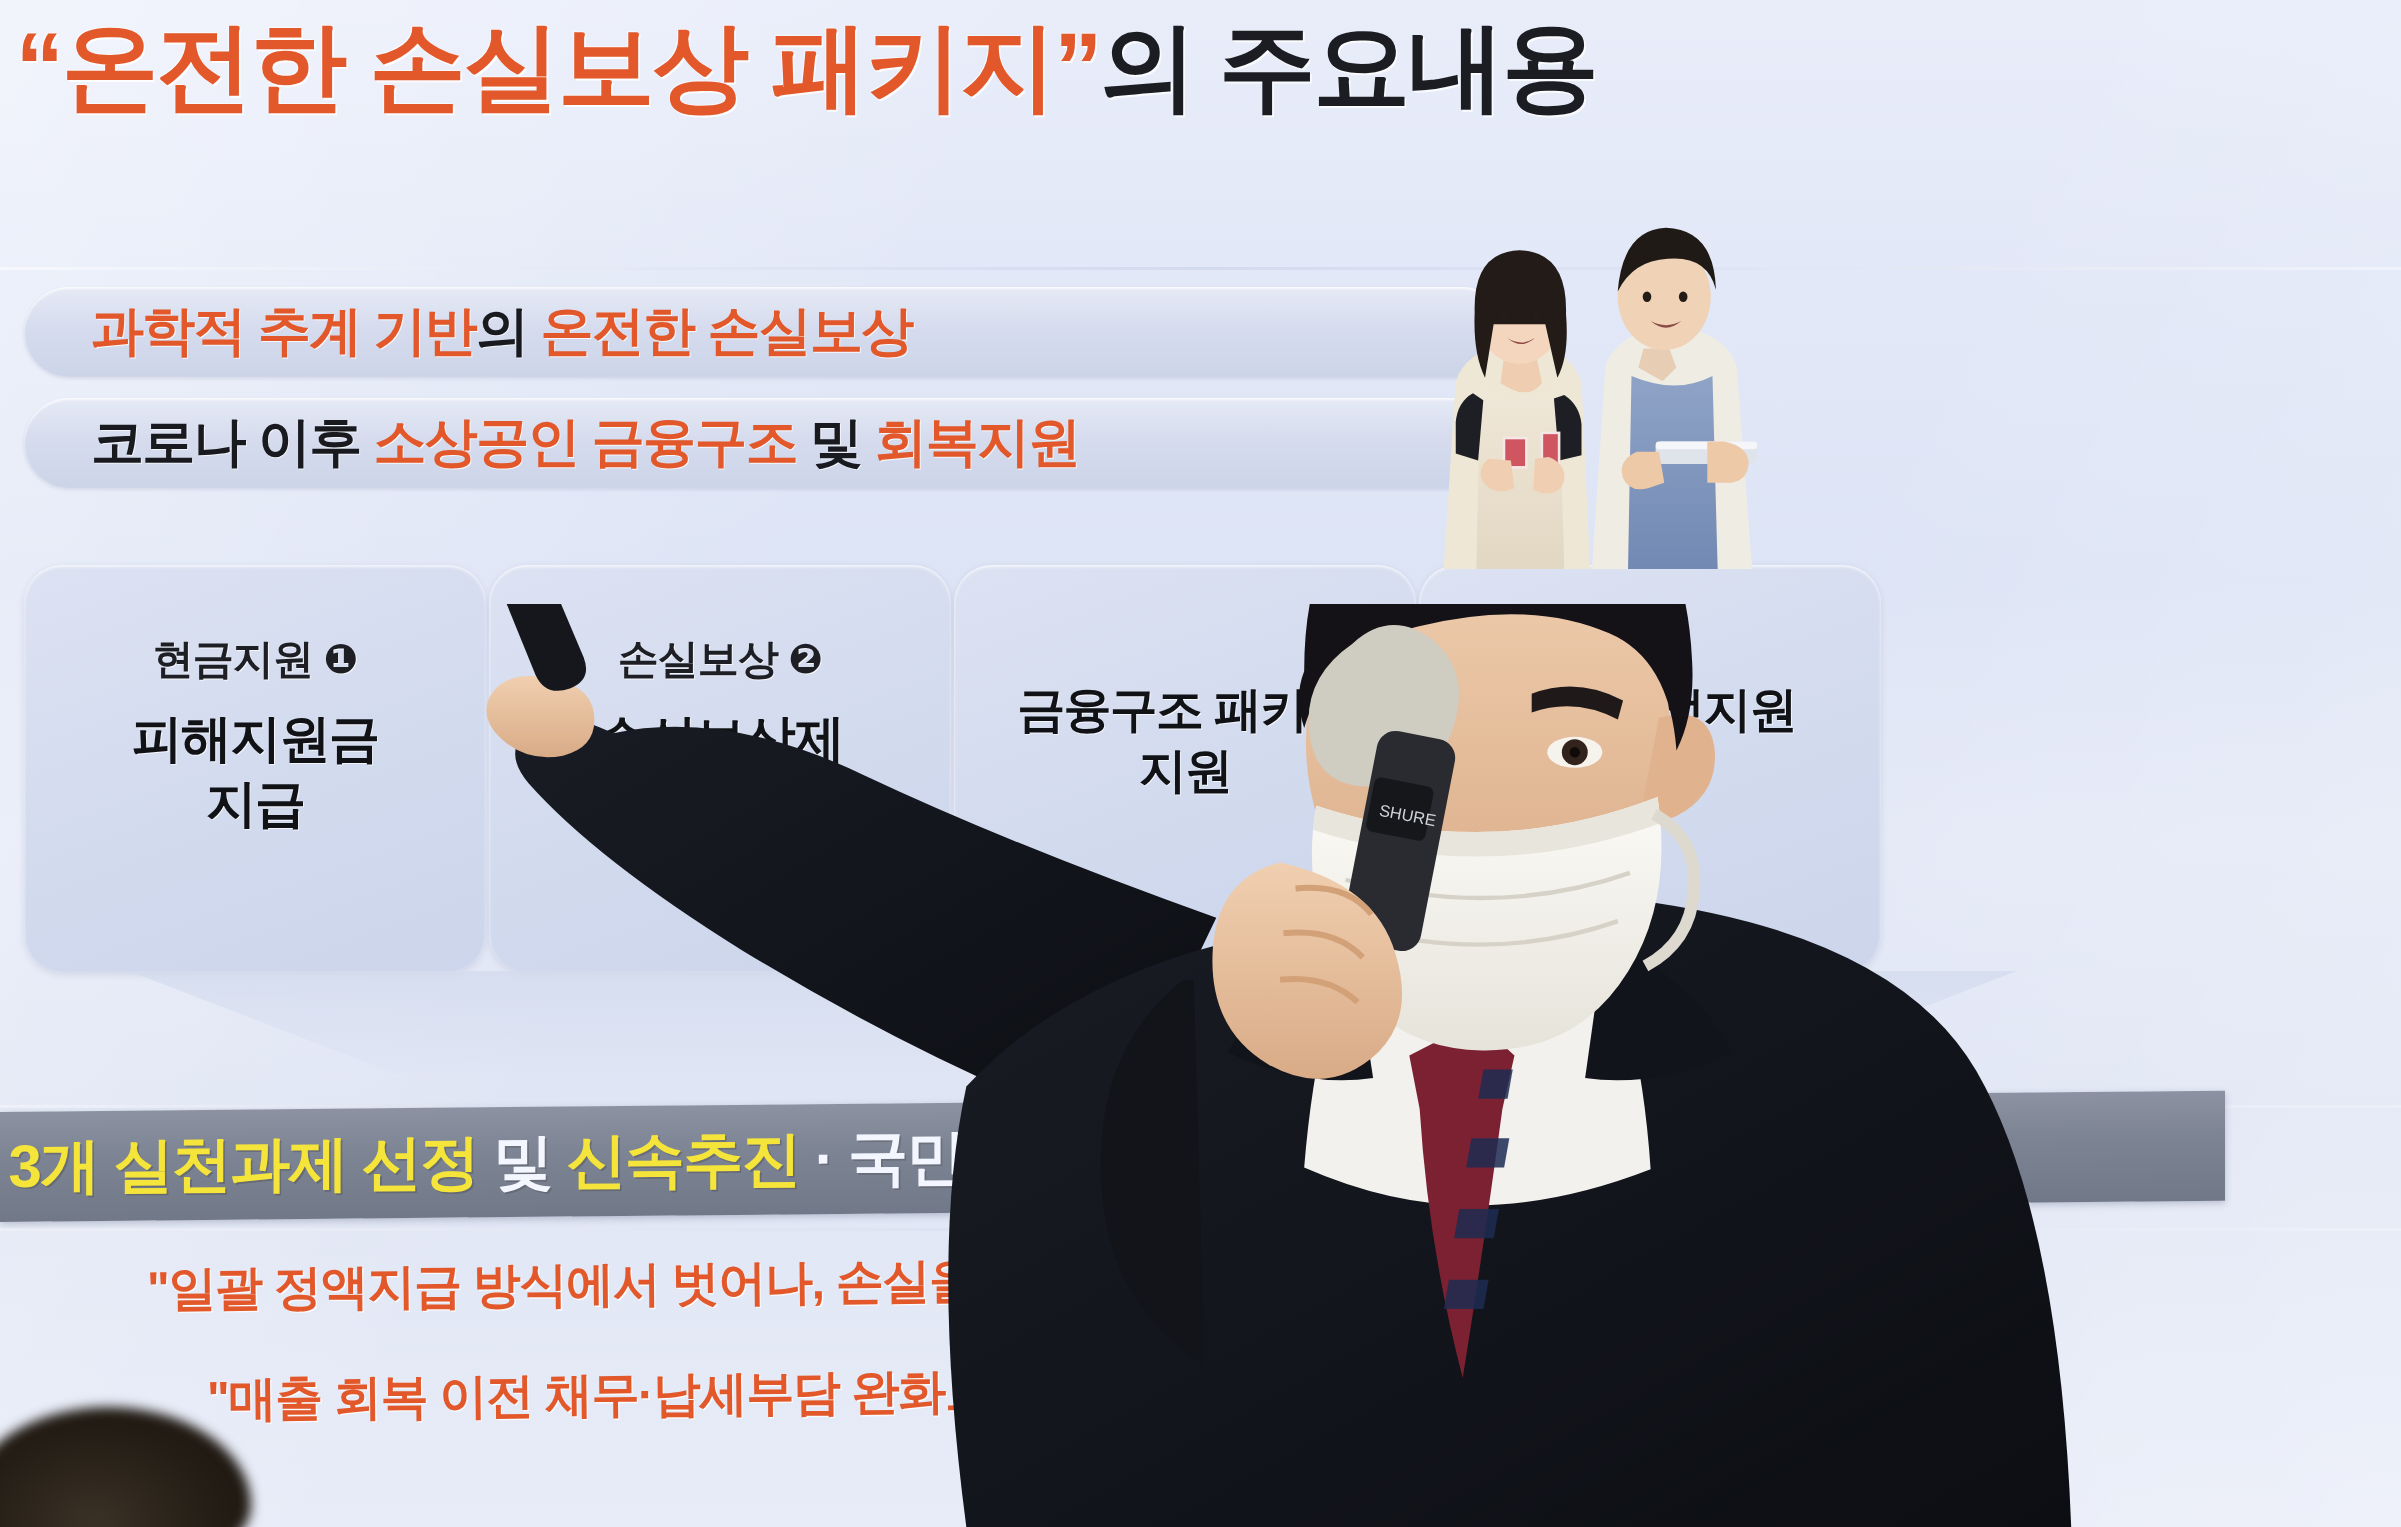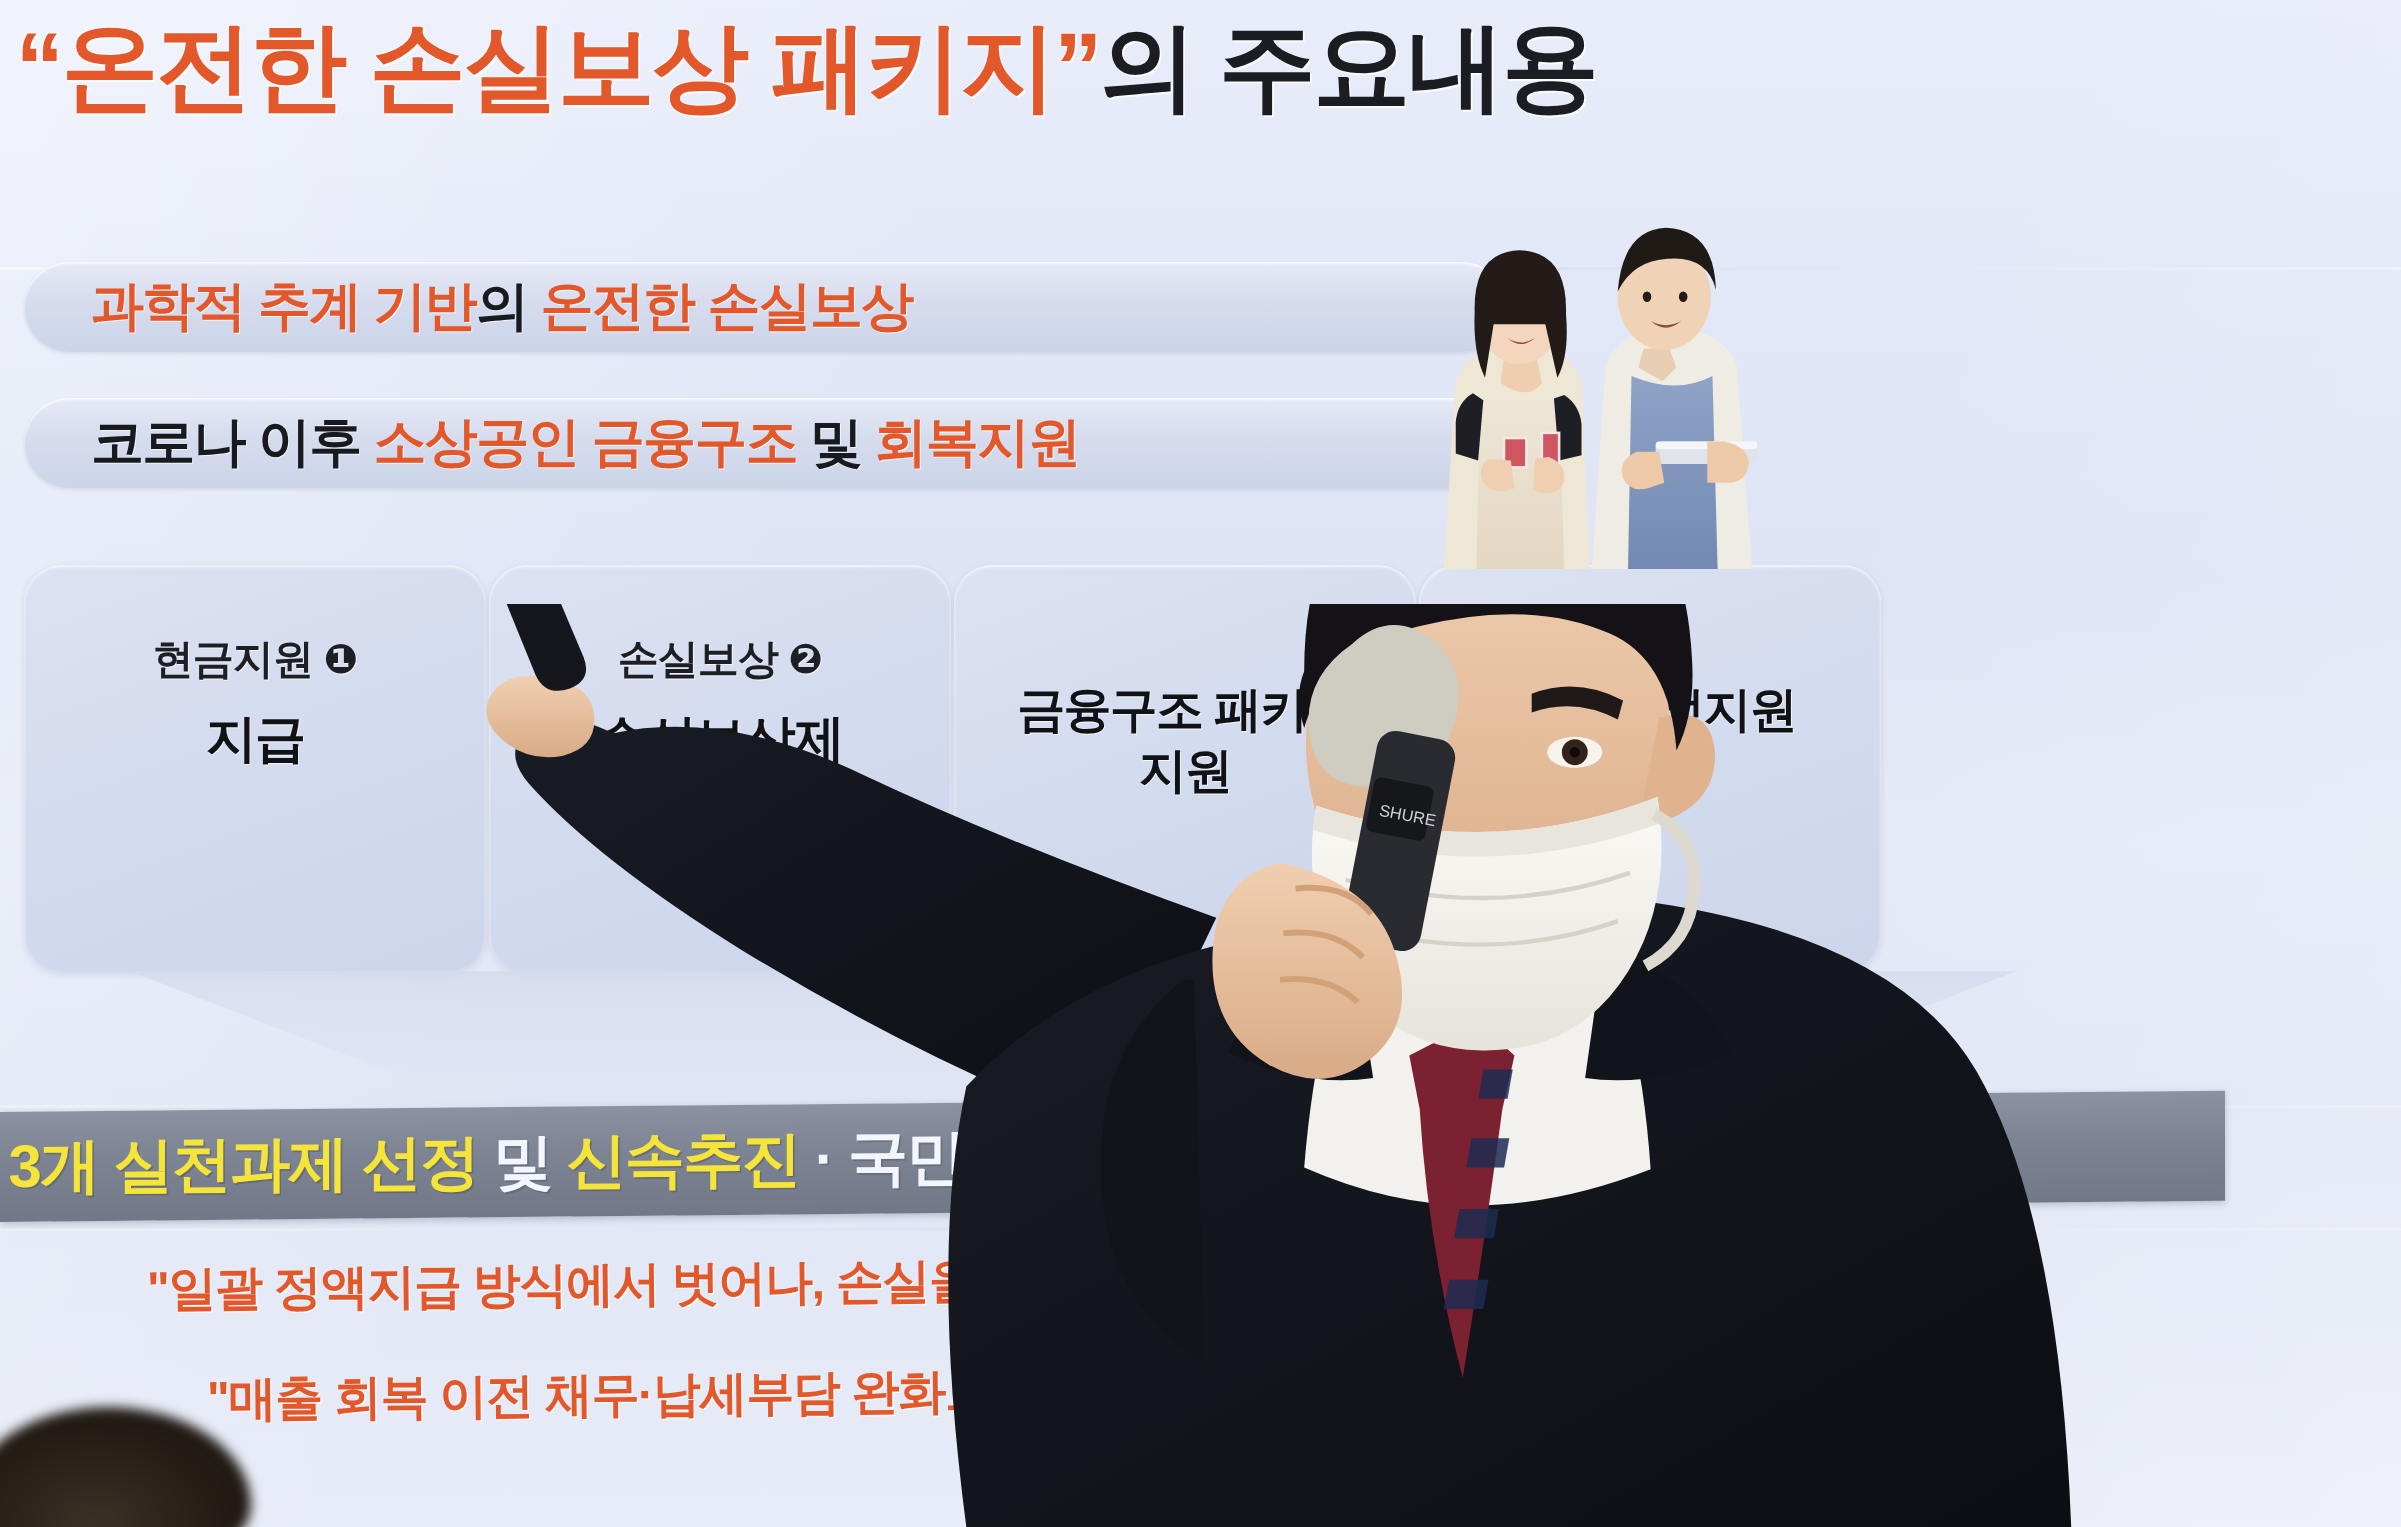--- a/index.html
+++ b/index.html
@@ -137,32 +137,33 @@
   <div class="board">
     <div class="board-sheen"></div>
     <div class="seam" style="top:267px;"></div>
     <div class="seam" style="top:1105px;opacity:.5;"></div>
     <div class="seam" style="top:1228px;opacity:.45;"></div>
 
     <div class="headline">
       <span class="hl-orange">“온전한 손실보상 패키지”</span><span class="hl-dark">의 주요내용</span>
     </div>
 
-    <div class="pill" style="top:262px;width:1483px;">
+    <div class="pill" style="top:287px;width:1483px;">
       <span class="pill-text"><span class="t-orange">과학적 추계 기반</span><span class="t-dark">의</span><span class="t-orange"> 온전한 손실보상</span></span>
     </div>
 
     <div class="pill" style="top:398px;width:1483px;">
       <span class="pill-text"><span class="t-dark">코로나 이후 </span><span class="t-orange">소상공인 금융구조</span><span class="t-dark"> 및 </span><span class="t-orange">회복지원</span></span>
     </div>
 
     <div class="boxrow">
 
       <div class="card">
         <div class="card-kicker">현금지원 ❶</div>
+        <div class="card-line">피해지원금</div>
         <div class="card-line sub">지급</div>
       </div>
 
       <div class="card">
         <div class="card-kicker">손실보상 ❷</div>
         <div class="card-line">손실보상제</div>
         <div class="card-line sub">강화</div>
       </div>
 
       <div class="card wide" style="padding-top:114px;">

